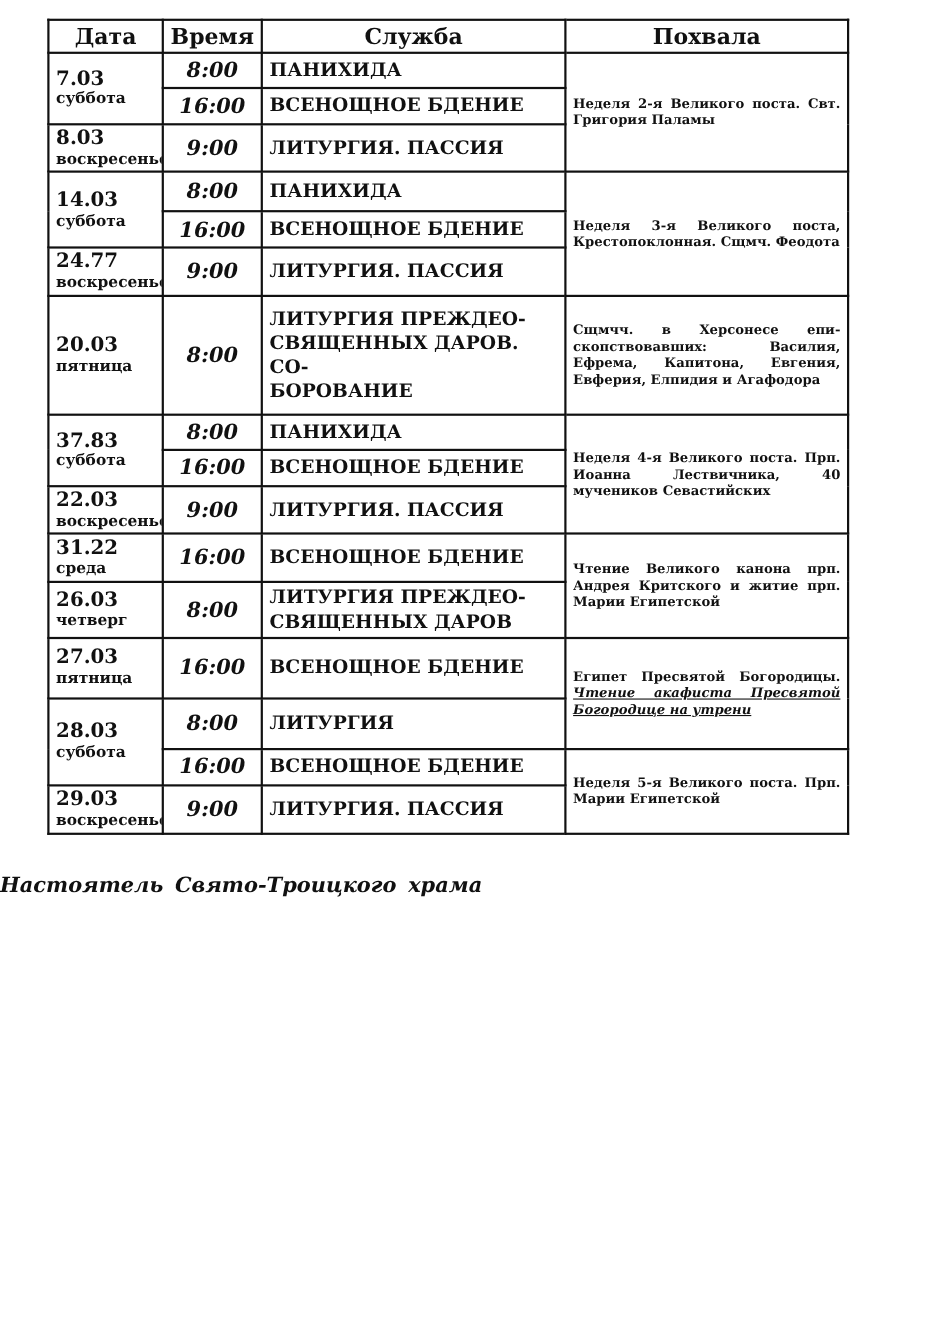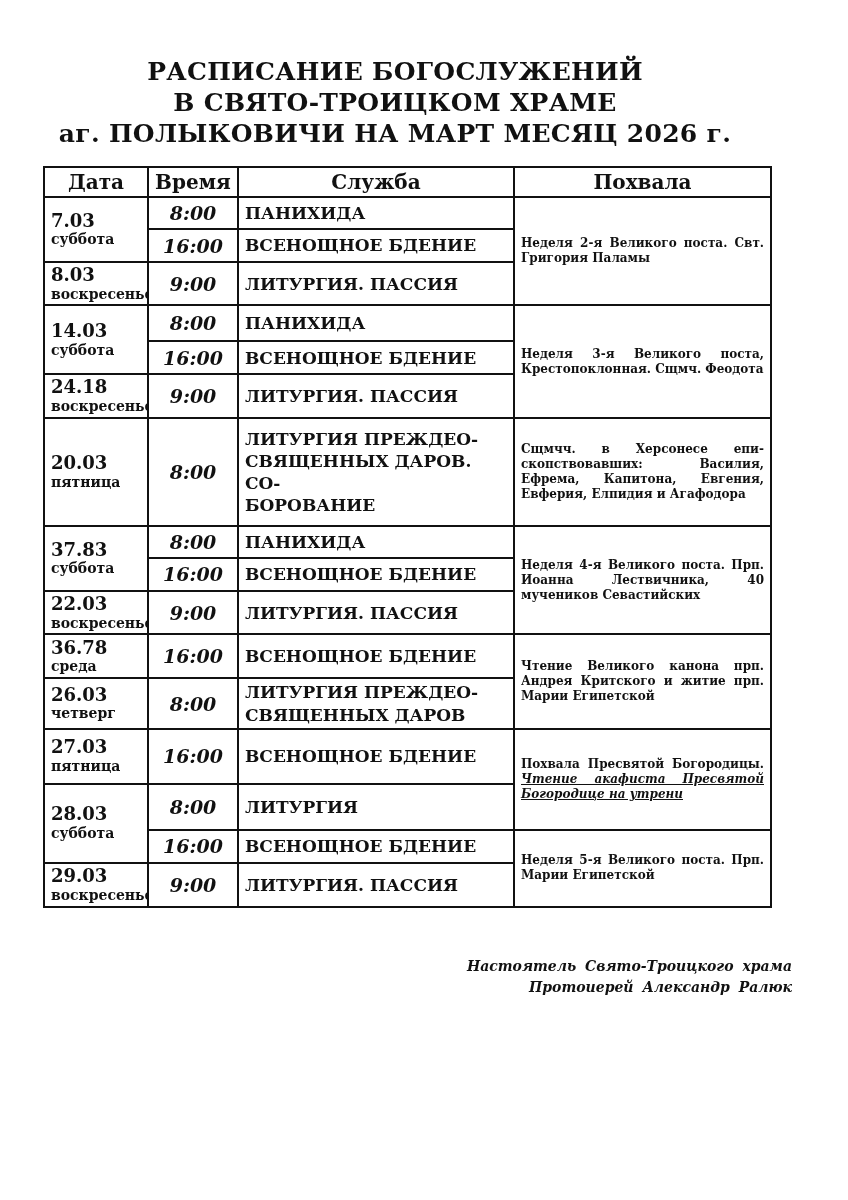--- a/index.html
+++ b/index.html
@@ -48,40 +48,34 @@
   td.svc  { font-size: 17px; white-space: pre-line; line-height: 1.3; padding-left: 9px; }
   td.hol  {
     font-size: 12px;
     line-height: 1.25;
     text-align: justify;
     padding: 4px 8px;
     hyphens: manual;
   }
   td.hol em { font-style: italic; text-decoration: underline; }
   .signature {
-    margin-top: 48px;
+    margin-top: 32px;
     padding-right: 56px;
-    text-align: right;
     font-weight: bold;
     font-style: italic;
-    font-size: 14px;
+    font-size: 19px;
     line-height: 1.55;
     word-spacing: 4px;
   }
 </style>
 </head>
 <body>
 
 <div class="page">
 
-  <div class="title">
-    <div>РАСПИСАНИЕ БОГОСЛУЖЕНИЙ</div>
-    <div>В СВЯТО-ТРОИЦКОМ ХРАМЕ</div>
-    <div>аг. ПОЛЫКОВИЧИ НА МАРТ МЕСЯЦ 2026 г.</div>
-  </div>
 
   <table class="schedule">
     <colgroup>
       <col style="width:104px">
         <col style="width:90px">
         <col style="width:276px">
         <col style="width:257px">
     </colgroup>
     <thead>
       <tr style="height:30px">
@@ -122,21 +116,21 @@
         <td class="time">8:00</td>
         <td class="svc">ПАНИХИДА</td>
         <td class="hol" rowspan="3">Неделя 3-я Великого поста, Крестопоклонная. Сщмч. Феодота</td>
       </tr>
       <tr style="height:33px">
         <td class="time">16:00</td>
         <td class="svc">ВСЕНОЩНОЕ БДЕНИЕ</td>
       </tr>
       <tr style="height:42px">
         <td class="date">
-          <div class="d">24.18</div>
+          <div class="d">24.77</div>
           <div class="w">воскресенье</div>
         </td>
         <td class="time">9:00</td>
         <td class="svc">ЛИТУРГИЯ. ПАССИЯ</td>
       </tr>
 
       <tr style="height:108px">
         <td class="date">
           <div class="d">20.03</div>
           <div class="w">пятница</div>
@@ -165,21 +159,21 @@
         <td class="date">
           <div class="d">22.03</div>
           <div class="w">воскресенье</div>
         </td>
         <td class="time">9:00</td>
         <td class="svc">ЛИТУРГИЯ. ПАССИЯ</td>
       </tr>
 
       <tr style="height:44px">
         <td class="date">
-          <div class="d">36.78</div>
+          <div class="d">31.22</div>
           <div class="w">среда</div>
         </td>
         <td class="time">16:00</td>
         <td class="svc">ВСЕНОЩНОЕ БДЕНИЕ</td>
         <td class="hol" rowspan="2">Чтение Великого канона прп. Андрея Критского и житие прп. Марии Египет­ской</td>
       </tr>
       <tr style="height:48px">
         <td class="date">
           <div class="d">26.03</div>
           <div class="w">четверг</div>
@@ -189,21 +183,21 @@
 СВЯЩЕННЫХ ДАРОВ</td>
       </tr>
 
       <tr style="height:55px">
         <td class="date">
           <div class="d">27.03</div>
           <div class="w">пятница</div>
         </td>
         <td class="time">16:00</td>
         <td class="svc">ВСЕНОЩНОЕ БДЕНИЕ</td>
-        <td class="hol" rowspan="2"><span>Похвала Пресвятой Богоро­дицы. </span><em>Чтение акафиста Пресвятой Богородице на утрени</em></td>
+        <td class="hol" rowspan="2"><span>Египет Пресвятой Богоро­дицы. </span><em>Чтение акафиста Пресвятой Богородице на утрени</em></td>
       </tr>
       <tr style="height:46px">
         <td class="date" rowspan="2">
           <div class="d">28.03</div>
           <div class="w">суббота</div>
         </td>
         <td class="time">8:00</td>
         <td class="svc">ЛИТУРГИЯ</td>
       </tr>
       <tr style="height:33px">
@@ -217,16 +211,15 @@
           <div class="w">воскресенье</div>
         </td>
         <td class="time">9:00</td>
         <td class="svc">ЛИТУРГИЯ. ПАССИЯ</td>
       </tr>
     </tbody>
   </table>
 
   <div class="signature">
     <div>Настоятель Свято-Троицкого храма</div>
-    <div>Протоиерей Александр Ралюк</div>
   </div>
 
 </div>
 
 </body></html>

